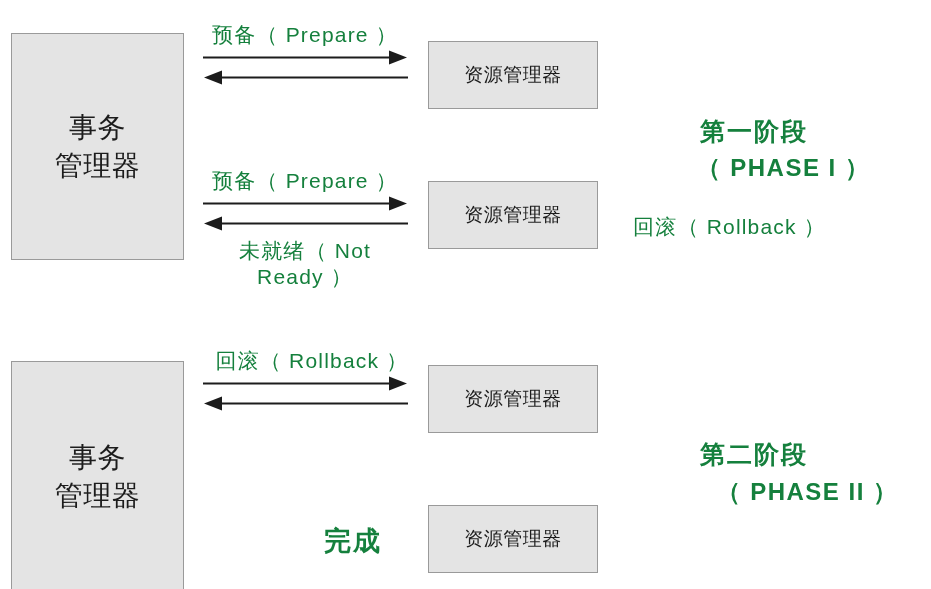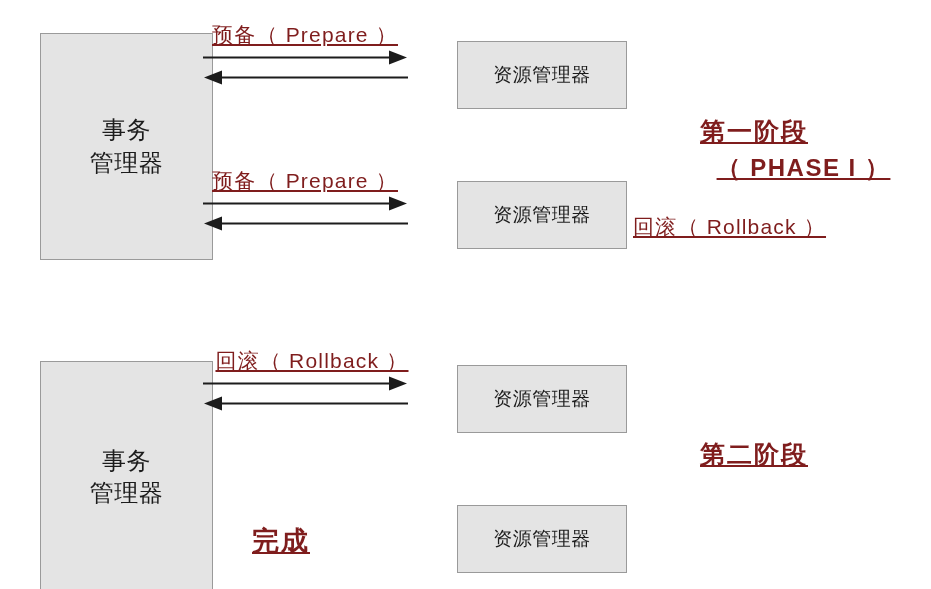--- a/index.html
+++ b/index.html
@@ -22,24 +22,23 @@
   .node {
     position: absolute;
     box-sizing: border-box;
     background: #e4e4e4;
     border: 1px solid #9a9a9a;
     display: flex;
     align-items: center;
     justify-content: center;
     text-align: center;
     color: #1c1c1c;
-    margin-left: 29px;
   }
   .node-label {
-    font-size: 24px;
+    font-size: 28px;
     line-height: 1.35;
     letter-spacing: 0.5px;
     white-space: pre-line;
   }
   .tm {
     left: 11px;
     width: 173px;
   }
   .tm-1 { top: 33px;  height: 227px; }
   .tm-2 { top: 361px; height: 232px; }
@@ -59,23 +58,22 @@
   .arrow {
     position: absolute;
     height: 14px;
     pointer-events: none;
   }
   .arrow svg { display: block; overflow: visible; }
 
   
   .lbl {
     position: absolute;
-    color: #7f1d1d;
+    color: #15803d;
     white-space: pre-line;
-    text-decoration: underline;
   }
   .msg-label {
     font-size: 21px;
     letter-spacing: 1.2px;
     line-height: 1.25;
     text-align: center;
   }
   .phase-title {
     font-size: 25px;
     font-weight: bold;
@@ -89,21 +87,21 @@
   }
   .side-note {
     font-size: 21px;
     letter-spacing: 1.2px;
     text-align: left;
   }
   .done-label {
     font-size: 27px;
     font-weight: bold;
     letter-spacing: 2px;
-    text-align: left;
+    text-align: right;
   }
 </style>
 </head>
 <body>
 
 <div id="canvas">
 
   <div class="node tm tm-1">
     <span class="node-label">事务
 管理器</span>
@@ -143,23 +141,25 @@
     </svg>
   </div>
 
   <div class="arrow" style="left:203px; top:216px; width:205px;">
     <svg width="205" height="14" viewBox="0 0 205 14">
       <line x1="17" y1="7.5" x2="205" y2="7.5" stroke="#1c1c1c" stroke-width="2.2"></line>
       <polygon points="19,0.5 1,7.5 19,14.5" fill="#1c1c1c"></polygon>
     </svg>
   </div>
 
+  <div class="lbl msg-label" style="left:197px; top:238px; width:216px;">未就绪（ Not
+Ready ）</div>
 
   <div class="lbl phase-title" style="left:700px; top:115px; width:215px;">第一阶段</div>
-  <div class="lbl phase-sub" style="left:696px; top:152px; width:215px;">（ PHASE I ）</div>
+  <div class="lbl phase-sub" style="left:676px; top:152px; width:215px;">（ PHASE I ）</div>
 
   <div class="lbl side-note" style="left:633px; top:213px; width:260px;">回滚（ Rollback ）</div>
 
   <div class="node tm tm-2">
     <span class="node-label">事务
 管理器</span>
   </div>
 
   <div class="node rm rm-3">
     <span class="node-label">资源管理器</span>
@@ -181,14 +181,15 @@
   <div class="arrow" style="left:203px; top:396px; width:205px;">
     <svg width="205" height="14" viewBox="0 0 205 14">
       <line x1="17" y1="7.5" x2="205" y2="7.5" stroke="#1c1c1c" stroke-width="2.2"></line>
       <polygon points="19,0.5 1,7.5 19,14.5" fill="#1c1c1c"></polygon>
     </svg>
   </div>
 
   <div class="lbl done-label" style="left:252px; top:523px; width:130px;">完成</div>
 
   <div class="lbl phase-title" style="left:700px; top:438px; width:215px;">第二阶段</div>
+  <div class="lbl phase-sub" style="left:700px; top:476px; width:215px;">（ PHASE II ）</div>
 
 </div>
 
 </body></html>

